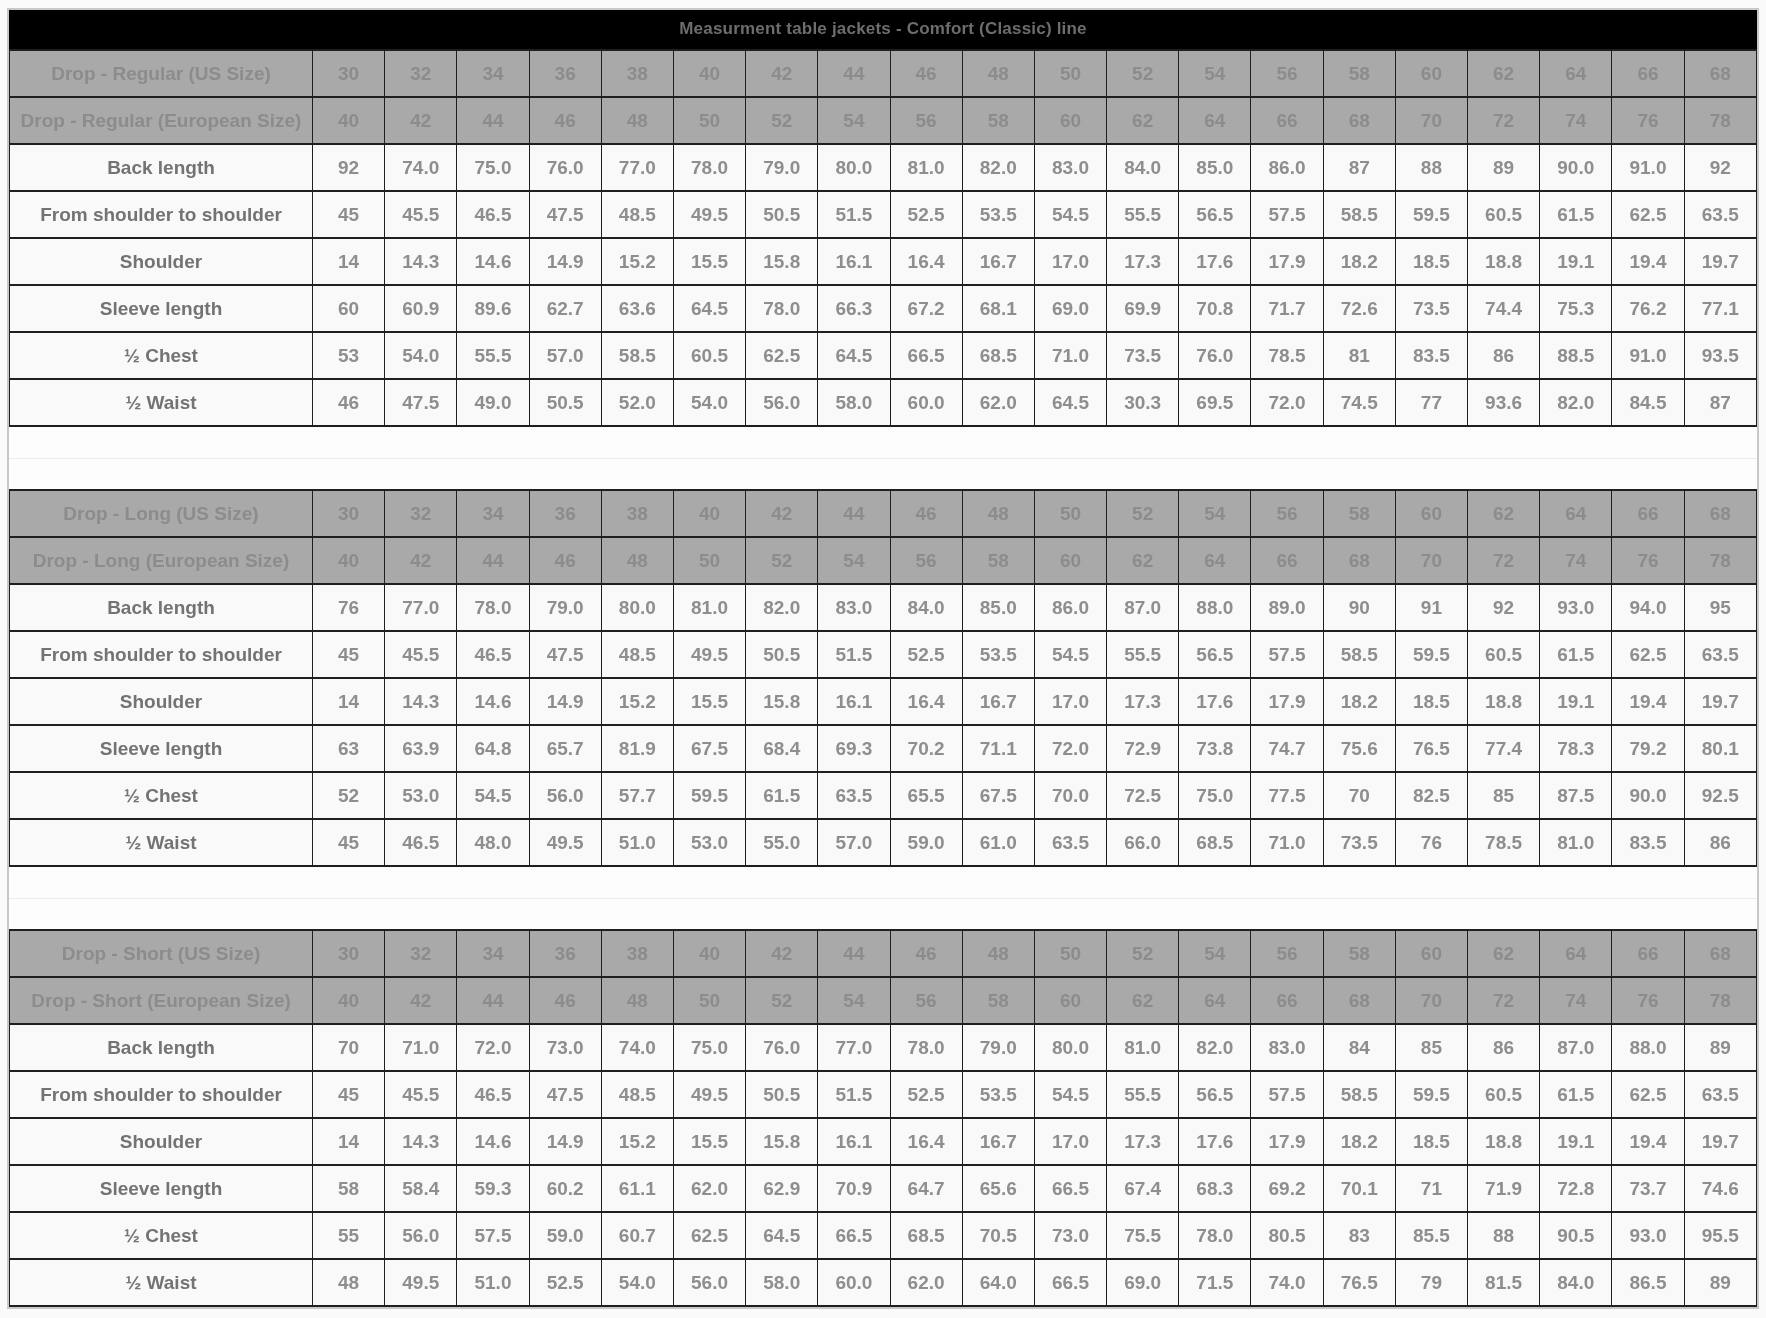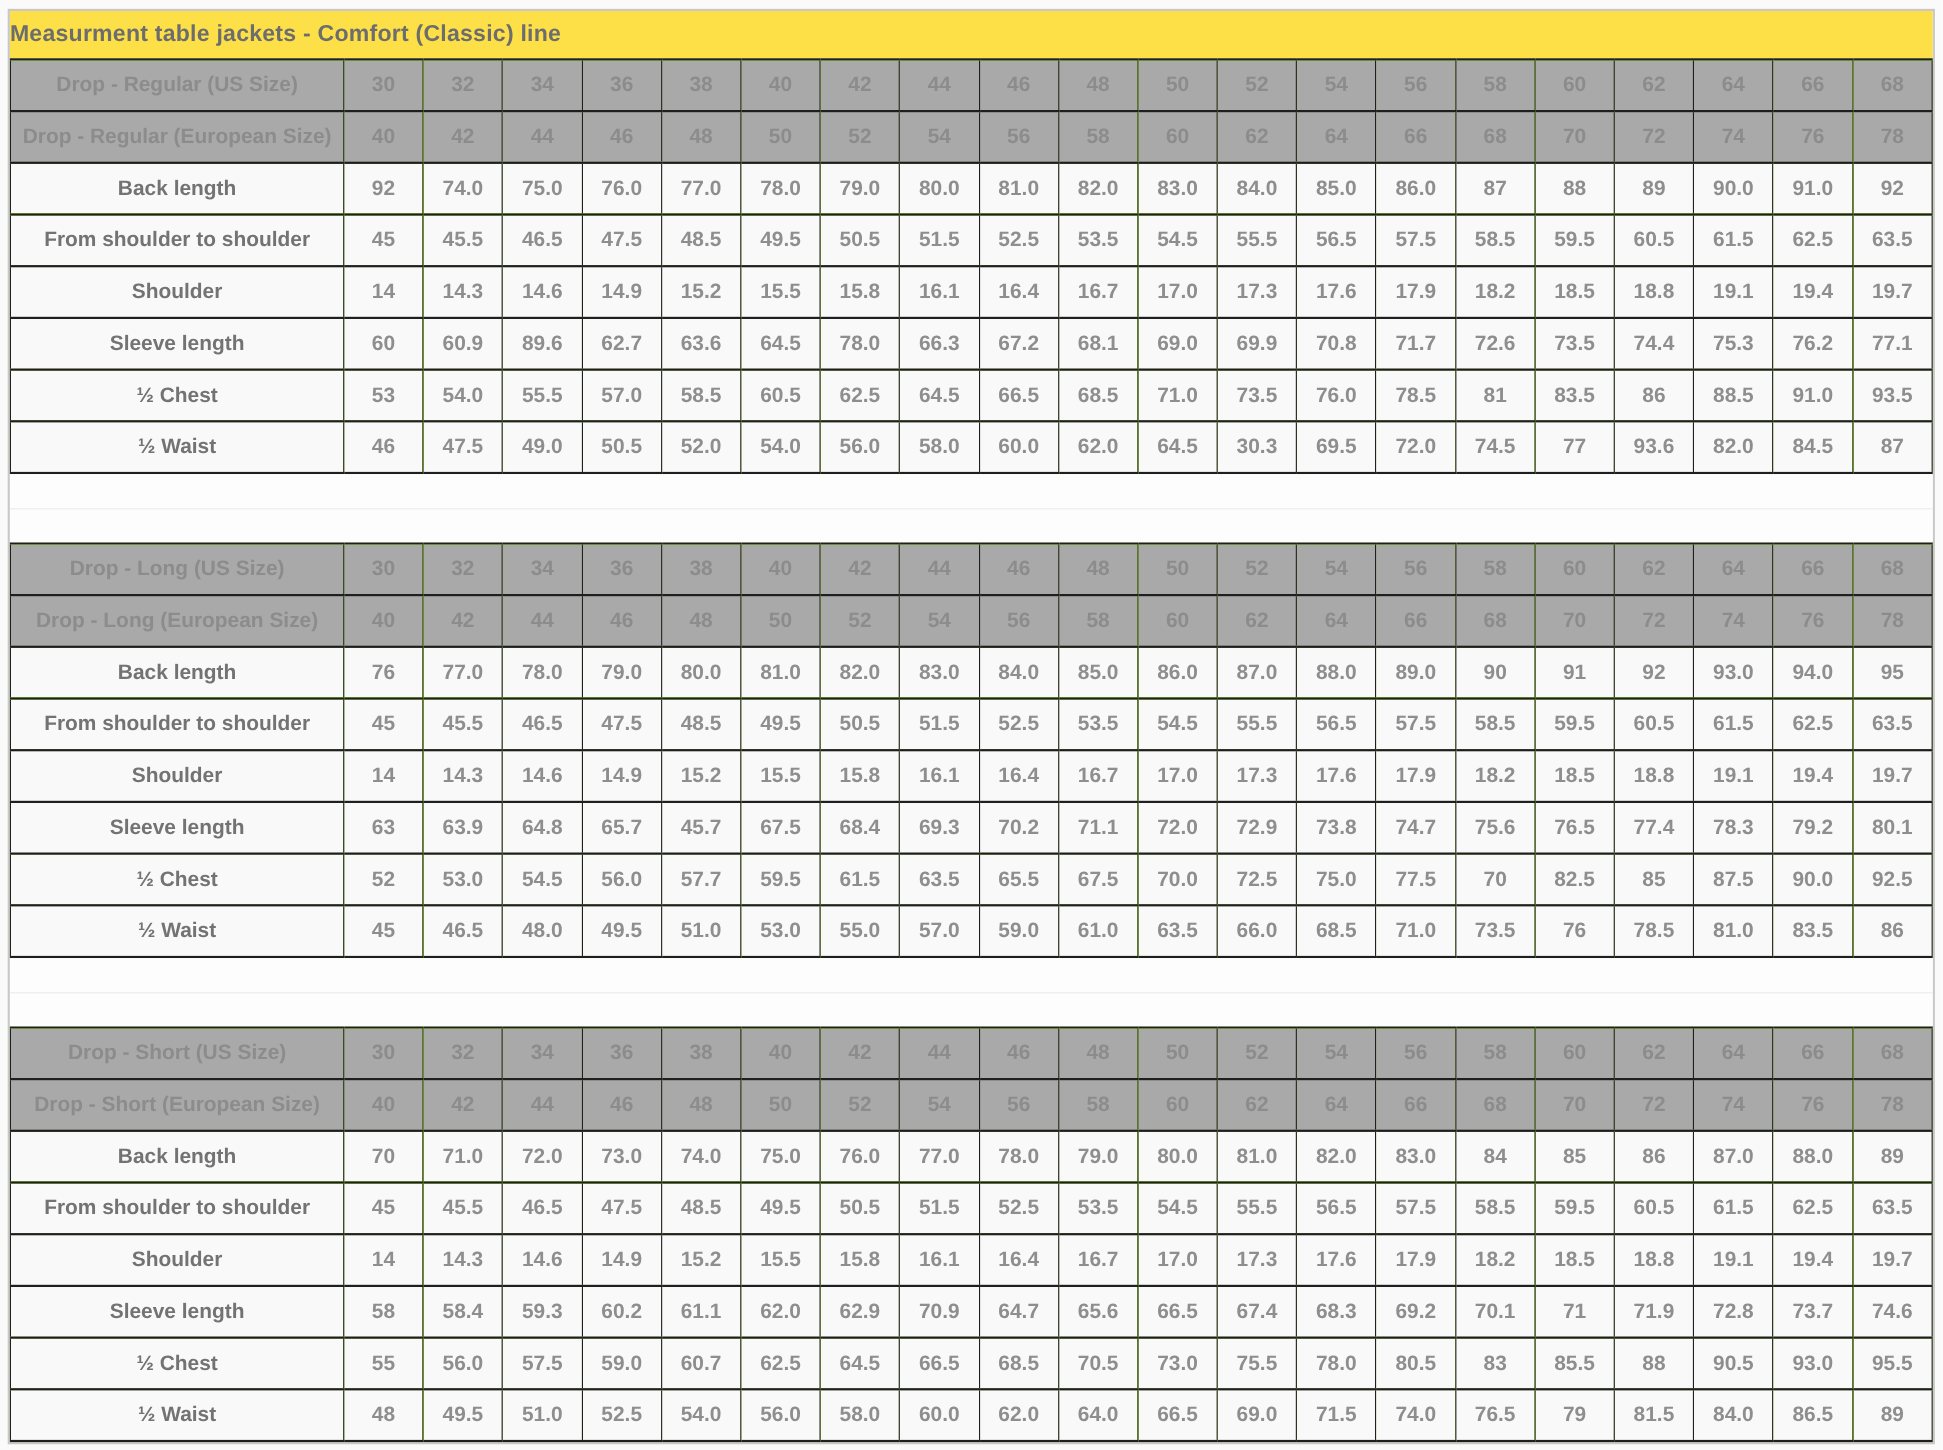--- a/index.html
+++ b/index.html
@@ -2,25 +2,25 @@
 <html><head>
 <meta charset="utf-8">
 <style>
   html, body { margin:0; padding:0; background:#fafafa; }
   body { font-family:"Liberation Sans", sans-serif; -webkit-font-smoothing:antialiased; }
   .page {
     width:1748px; margin:8px auto; background:#fdfdfd;
     border:2px solid #c8c8c8;
   }
   .caption {
-    background:#fde047; color:#6d6d6d; font-weight:bold; font-size:21px;
-    padding:9px 0 10px 0; letter-spacing:.2px;
+    background:#000000; color:#6d6d6d; font-weight:bold; font-size:17px;
+    text-align:center; padding:9px 0 10px 0; letter-spacing:.2px;
   }
   table.mt {
-    width:100%; border-collapse:collapse; table-layout:fixed; background:#bef264;
+    width:100%; border-collapse:collapse; table-layout:fixed; background:#f0abfc;
   }
   table.mt col.label-col { width:303px; }
   table.mt th, table.mt td {
     border:1px solid #1f1f1f; border-top-width:2px; border-bottom-width:2px;
     height:45px; padding:0 2px; text-align:center; vertical-align:middle;
     font-size:19px; overflow:hidden; white-space:nowrap;
   }
   tr.hdr th, tr.hdr td { background:#a9a9a9; color:#8c8c8c; font-weight:bold; }
   tr.mrow th { color:#737373; font-weight:bold; background:#f9f9f9;text-align:center; }
   tr.mrow td { color:#8e8e8e; font-weight:bold; background:#f9f9f9; }
@@ -387,21 +387,21 @@
           <td>19.1</td>
           <td>19.4</td>
           <td>19.7</td>
         </tr>
         <tr class="mrow">
           <th>Sleeve length</th>
           <td>63</td>
           <td>63.9</td>
           <td>64.8</td>
           <td>65.7</td>
-          <td>45.7</td>
+          <td>81.9</td>
           <td>67.5</td>
           <td>68.4</td>
           <td>69.3</td>
           <td>70.2</td>
           <td>71.1</td>
           <td>72.0</td>
           <td>72.9</td>
           <td>73.8</td>
           <td>74.7</td>
           <td>75.6</td>

